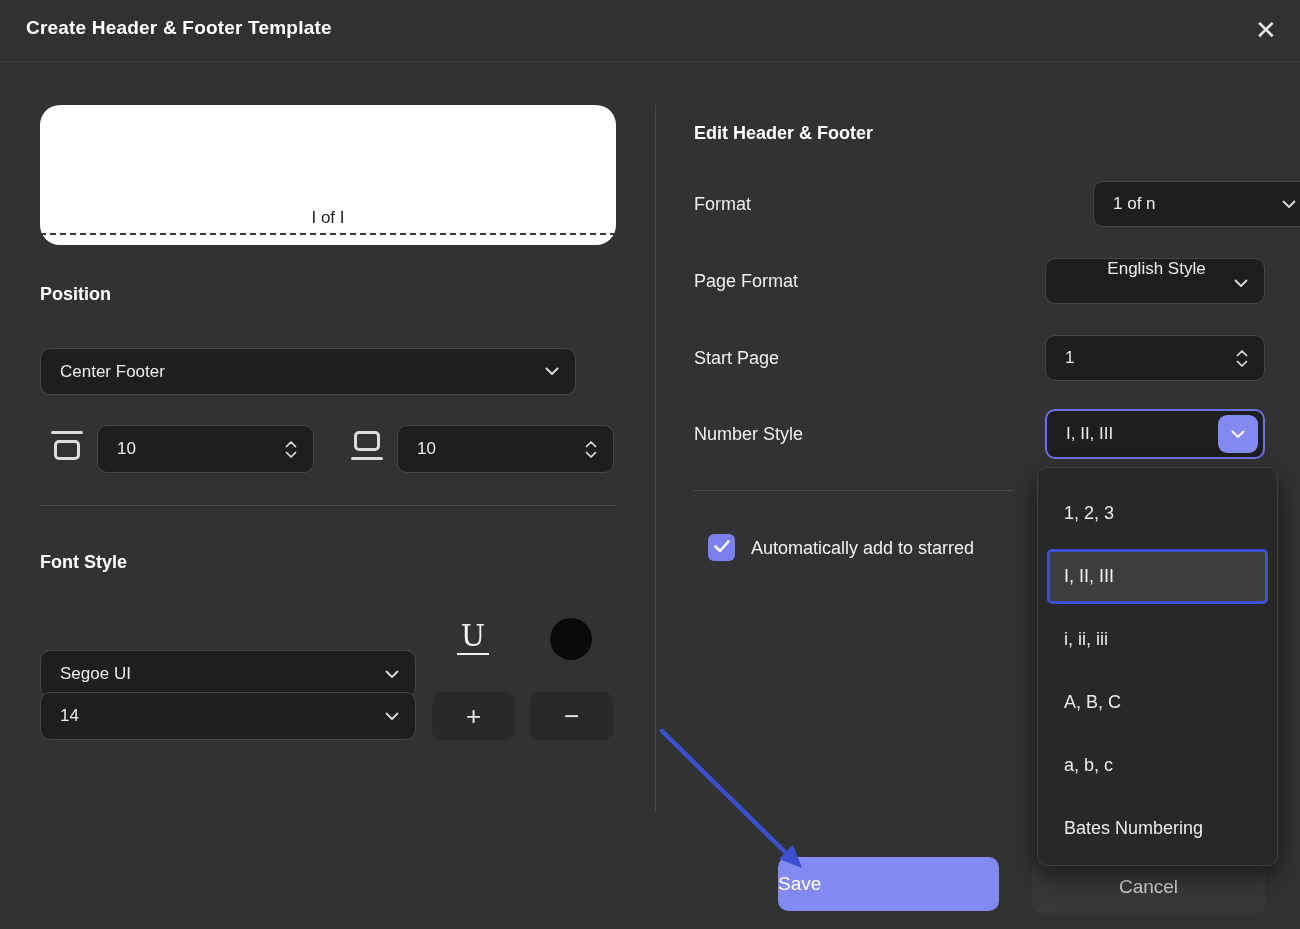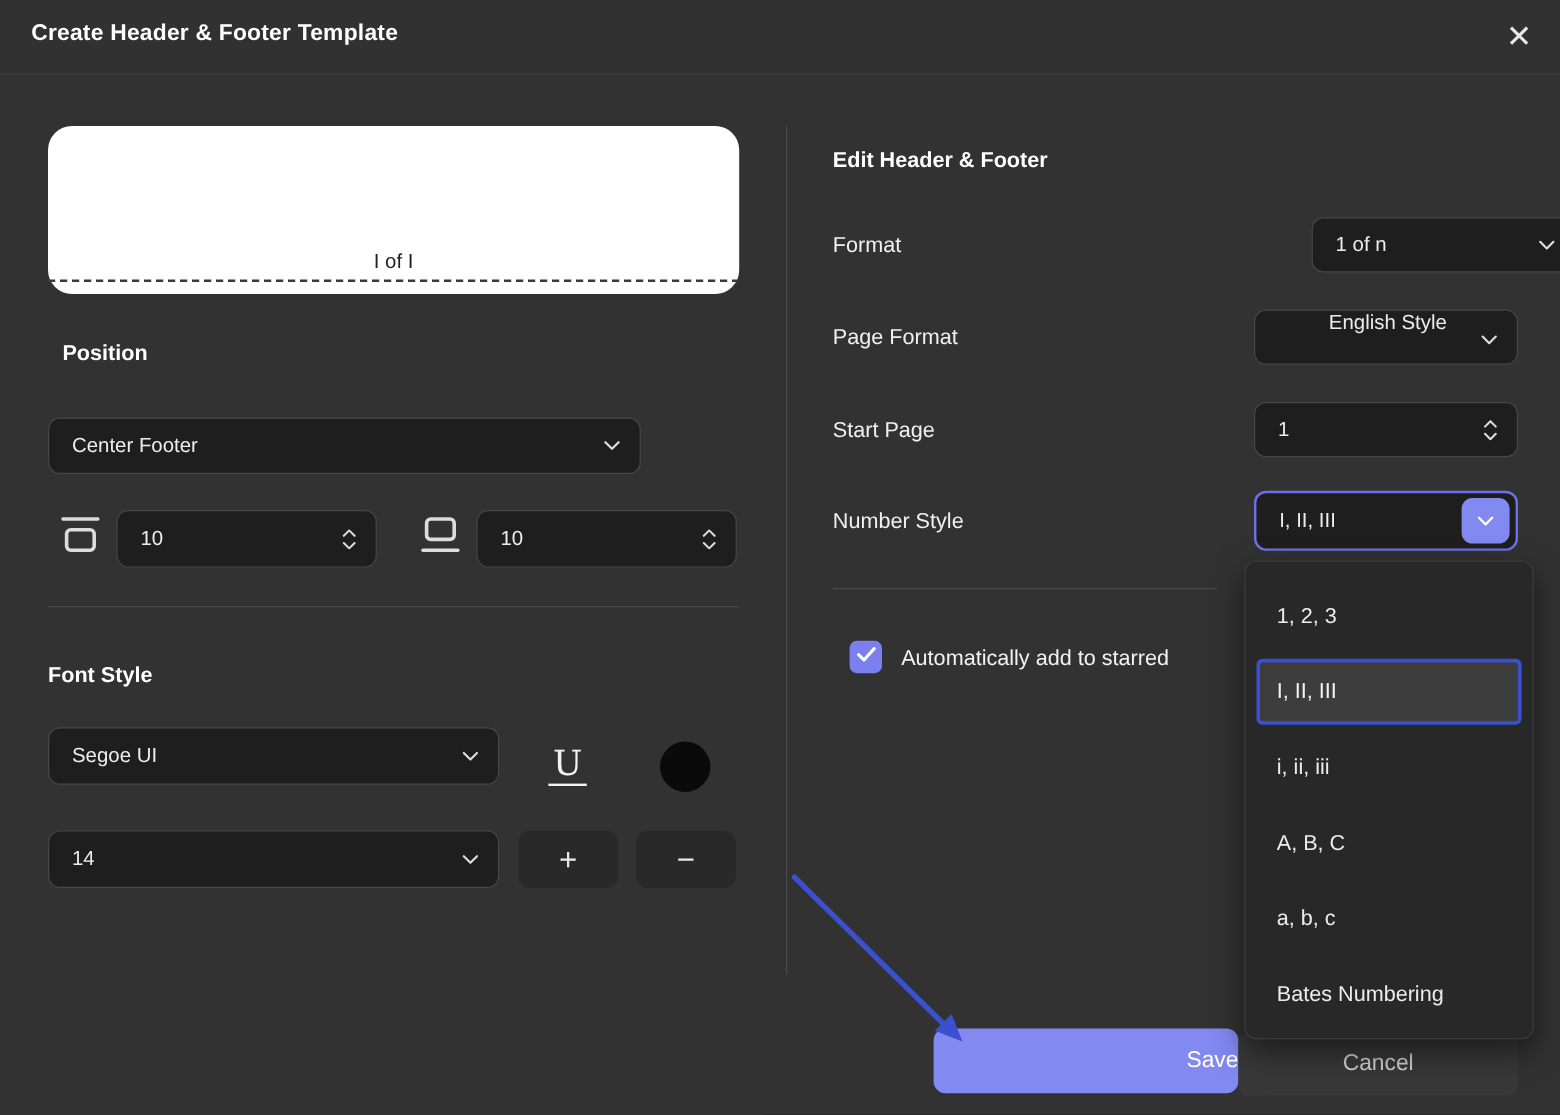--- a/index.html
+++ b/index.html
@@ -18,34 +18,34 @@
   
   .heading{position:absolute;font-size:18px;font-weight:700;color:#ffffff;}
   .select,.spinfield{
     position:absolute;background:#1e1e1e;border:1px solid #474747;border-radius:10px;
     display:flex;align-items:center;padding:0 16px 0 19px;font-size:17px;color:#ececec;box-sizing:border-box;
   }
   .chev{margin-left:auto;display:flex;}
   .spin{margin-left:auto;display:flex;flex-direction:column;align-items:center;gap:3px;}
   .hdiv{position:absolute;height:1px;background:#4a4a4a;}
   
-  #pos-heading{left:40px;top:284px;margin-left:12px;}
-  #position-select{left:40px;top:348px;width:494px;height:47px;}
+  #pos-heading{left:40px;top:284px;}
+  #position-select{left:40px;top:348px;width:536px;height:47px;}
   .margin-icon{position:absolute;width:34px;height:36px;}
   #top-margin-icon{left:50px;top:431px;}
   #bottom-margin-icon{left:350px;top:431px;}
   .margin-icon .bar{width:32px;height:3px;background:#dcdcdc;border-radius:2px;margin:0 auto;}
   .margin-icon .rect{width:20px;height:14px;border:3px solid #dcdcdc;border-radius:5px;margin:0 auto;}
   #top-margin-icon .rect{margin-top:6px;}
   #bottom-margin-icon .bar{margin-top:6px;}
   #top-margin-field{left:97px;top:425px;width:217px;height:48px;}
   #bottom-margin-field{left:397px;top:425px;width:217px;height:48px;}
   #left-divider{left:40px;top:505px;width:576px;}
   #font-heading{left:40px;top:552px;}
-  #font-family-select{left:40px;top:606px;width:376px;height:48px;}
+  #font-family-select{left:40px;top:650px;width:376px;height:48px;}
   #underline-btn{position:absolute;left:450px;top:613px;width:46px;height:50px;display:flex;align-items:center;justify-content:center;}
   .underline-glyph{font-family:"DejaVu Serif",serif;font-size:29px;line-height:1.05;color:#f2f2f2;border-bottom:2px solid #f2f2f2;padding:0 4px 1px;}
   #color-swatch{position:absolute;left:550px;top:618px;width:42px;height:42px;border-radius:50%;background:#0a0a0a;}
   #font-size-select{left:40px;top:692px;width:376px;height:48px;}
   .sq-btn{position:absolute;width:83px;height:48px;background:#292929;border-radius:10px;display:flex;align-items:center;justify-content:center;font-size:26px;font-weight:300;color:#e8e8e8;}
   #increase-btn{left:432px;top:692px;}
   #decrease-btn{left:530px;top:692px;}
   
   #vdivider{position:absolute;left:655px;top:105px;width:1px;height:707px;background:#4a4a4a;}
   #edit-heading{left:694px;top:123px;}
@@ -66,21 +66,21 @@
   
   #ns-menu{position:absolute;left:1037px;top:467px;width:241px;height:399px;background:#282828;border:1px solid #3e3e3e;border-radius:10px;box-shadow:0 10px 26px rgba(0,0,0,.5);box-sizing:border-box;z-index:5;}
   .menu-item{position:absolute;left:26px;font-size:18px;color:#ececec;white-space:nowrap;}
   #mi-0{top:35px;}
   #mi-2{top:161px;}
   #mi-3{top:224px;}
   #mi-4{top:287px;}
   #mi-5{top:350px;}
   .menu-highlight{position:absolute;left:9px;top:81px;width:221px;height:55px;background:#3d3d3d;border:3px solid #3b50cc;border-radius:5px;box-sizing:border-box;display:flex;align-items:center;padding-left:14px;font-size:18px;color:#f2f2f2;}
   
-  #save-btn{position:absolute;left:778px;top:857px;width:254px;height:54px;background:#8289f0;border-radius:10px;display:flex;align-items:center;justify-content:flex-end;font-size:19px;color:#ffffff;z-index:2;}
+  #save-btn{position:absolute;left:778px;top:857px;width:221px;height:54px;background:#8289f0;border-radius:10px;display:flex;align-items:center;justify-content:flex-start;font-size:19px;color:#ffffff;z-index:2;}
   #cancel-btn{position:absolute;left:1032px;top:861px;width:233px;height:52px;background:#383838;border-radius:8px;display:flex;align-items:center;justify-content:center;font-size:19px;color:#cfcfcf;z-index:3;}
   #arrow-overlay{position:absolute;left:0;top:0;z-index:10;pointer-events:none;}
 </style>
 </head>
 <body>
 
 <div class="dialog">
 
   <div class="titlebar">
     <span class="title">Create Header &amp; Footer Template</span>

